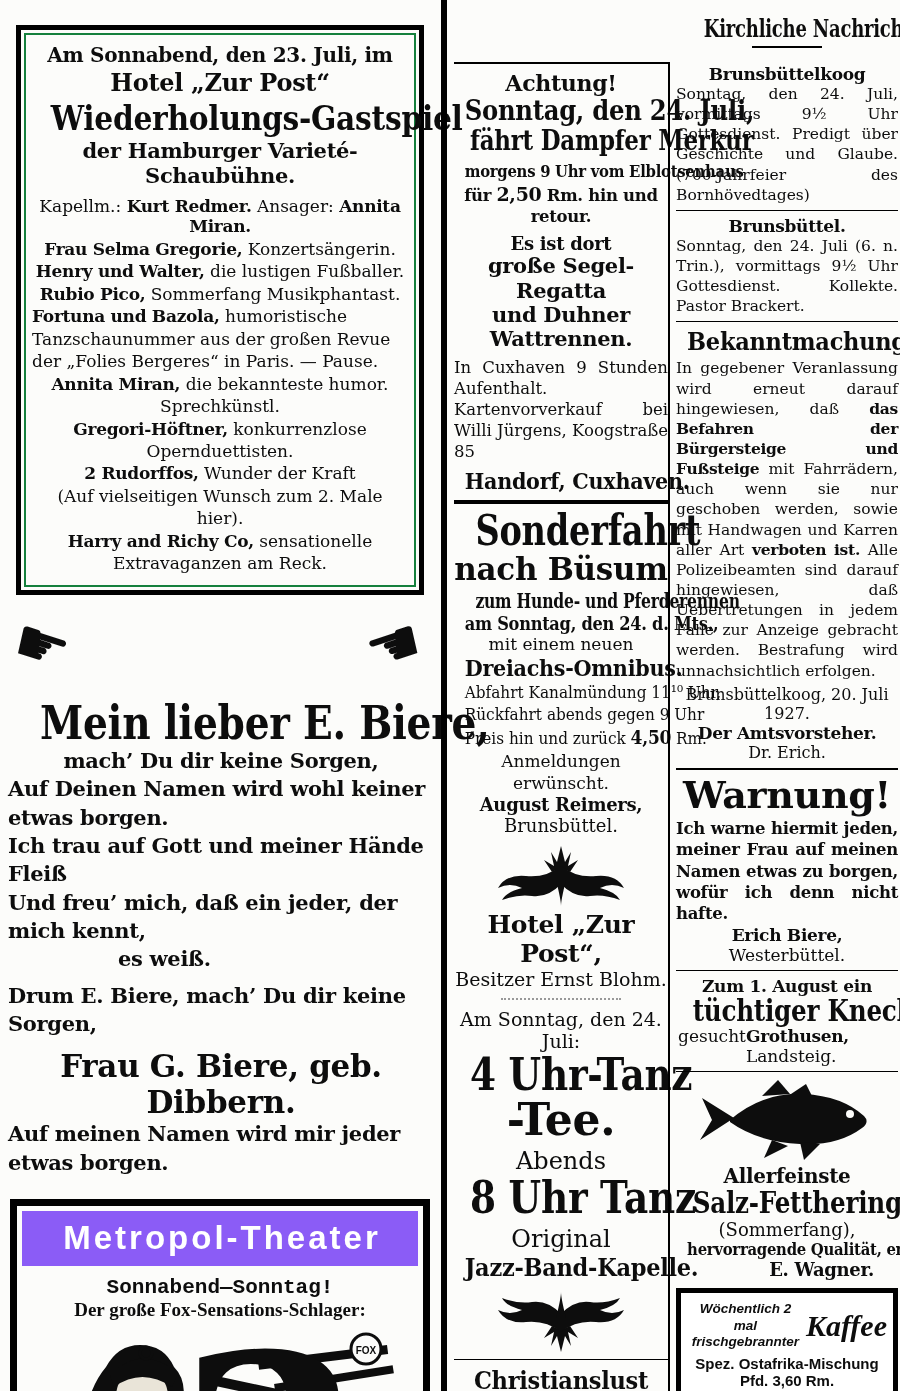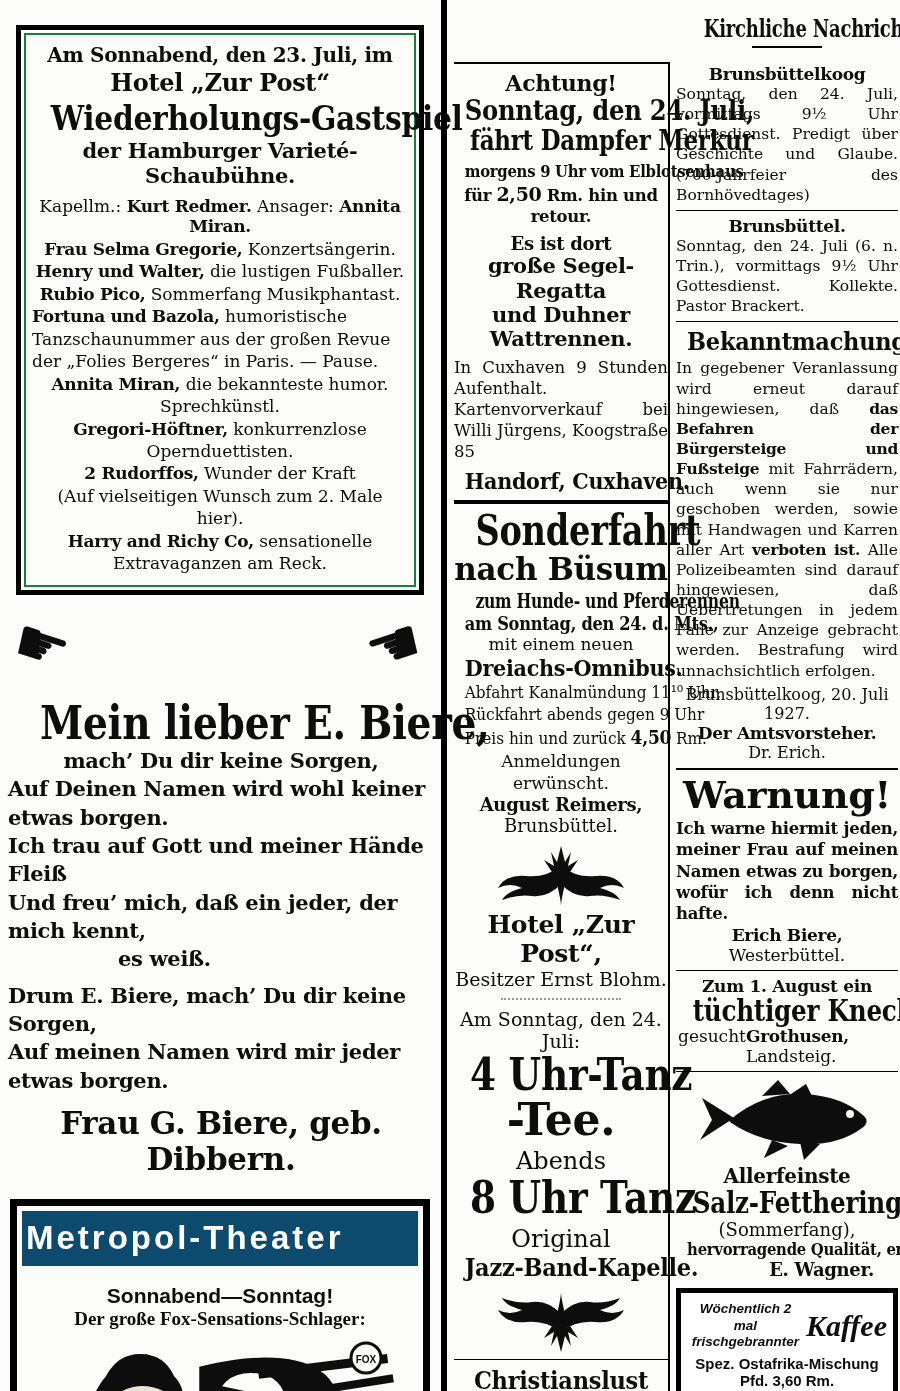--- a/index.html
+++ b/index.html
@@ -38,23 +38,23 @@
   .hands{position:relative;height:78px;margin-top:20px;}
   .hand{position:absolute;font-family:"DejaVu Sans",sans-serif;font-size:62px;line-height:1;}
   .hand.l{left:14px;top:0;transform:rotate(18deg);}
   .hand.r{right:18px;top:0;transform:rotate(-18deg);}
   .poem{margin:6px 6px 0 8px;}
   .poem-title{font-size:46px;line-height:1.05;}
   .poem-line{font-size:21px;line-height:1.35;}
   .poem-ind{padding-left:110px;}
   .poem-sig{font-size:31px;margin-top:10px;}
   .metropol{margin:22px 10px 0 10px;border:7px solid #000;padding:5px;}
-  .m-banner{background:#0c4a6e;color:#fff;font-family:"Liberation Sans",sans-serif;
+  .m-banner{background:#8b5cf6;color:#fff;text-align:center;font-family:"Liberation Sans",sans-serif;
             font-weight:bold;font-size:33px;letter-spacing:3px;padding:8px 0 9px 4px;}
-  .m-l1{font-size:21px;font-weight:bold;margin-top:18px;font-family:Liberation Sans, sans-serif;}
+  .m-l1{font-size:21px;font-weight:bold;margin-top:10px;font-family:Liberation Mono, monospace;}
   .m-l2{font-size:19px;font-weight:bold;font-family:"Liberation Serif",serif;}
   .m-illo{display:block;margin:2px auto 0 auto;}
 
   
   .mid-pad{padding:0 2px;}
   .mk-achtung{font-size:22px;margin-top:4px;}
   .mk-big{font-size:27px;line-height:1.12;}
   .mk-sm{font-size:16.5px;line-height:1.25;}
   .mk-price{font-size:19px;}
   .mk-esist{font-size:18px;margin-top:6px;}
@@ -151,22 +151,22 @@
   <section class="poem">
     <div class="c">
         <span class="frak poem-title nw sx85">Mein lieber E. Biere,</span>
       </div>
     <div class="frak poem-line c">mach’ Du dir keine Sorgen,</div>
     <div class="frak poem-line">Auf Deinen Namen wird wohl keiner etwas borgen.</div>
     <div class="frak poem-line">Ich trau auf Gott und meiner Hände Fleiß</div>
     <div class="frak poem-line">Und freu’ mich, daß ein jeder, der mich kennt,</div>
     <div class="frak poem-line poem-ind">es weiß.</div>
     <div class="frak poem-line" style="margin-top:8px;">Drum E. Biere, mach’ Du dir keine Sorgen,</div>
+    <div class="frak poem-sig c">Frau G. Biere,  geb. Dibbern.</div>
     <div class="frak poem-line">Auf meinen Namen wird mir jeder etwas borgen.</div>
-    <div class="frak poem-sig c">Frau G. Biere,  geb. Dibbern.</div>
   </section>
 
   <section class="metropol">
     <div class="m-banner">Metropol-Theater</div>
     <div class="m-l1 c">Sonnabend—Sonntag!</div>
     <div class="m-l2 c">Der große Fox-Sensations-Schlager:</div>
 
     <svg class="m-illo" width="396" height="268" viewBox="0 0 396 268">
       <rect x="0" y="0" width="396" height="268" fill="#fcfcfa"></rect>
       <g>

